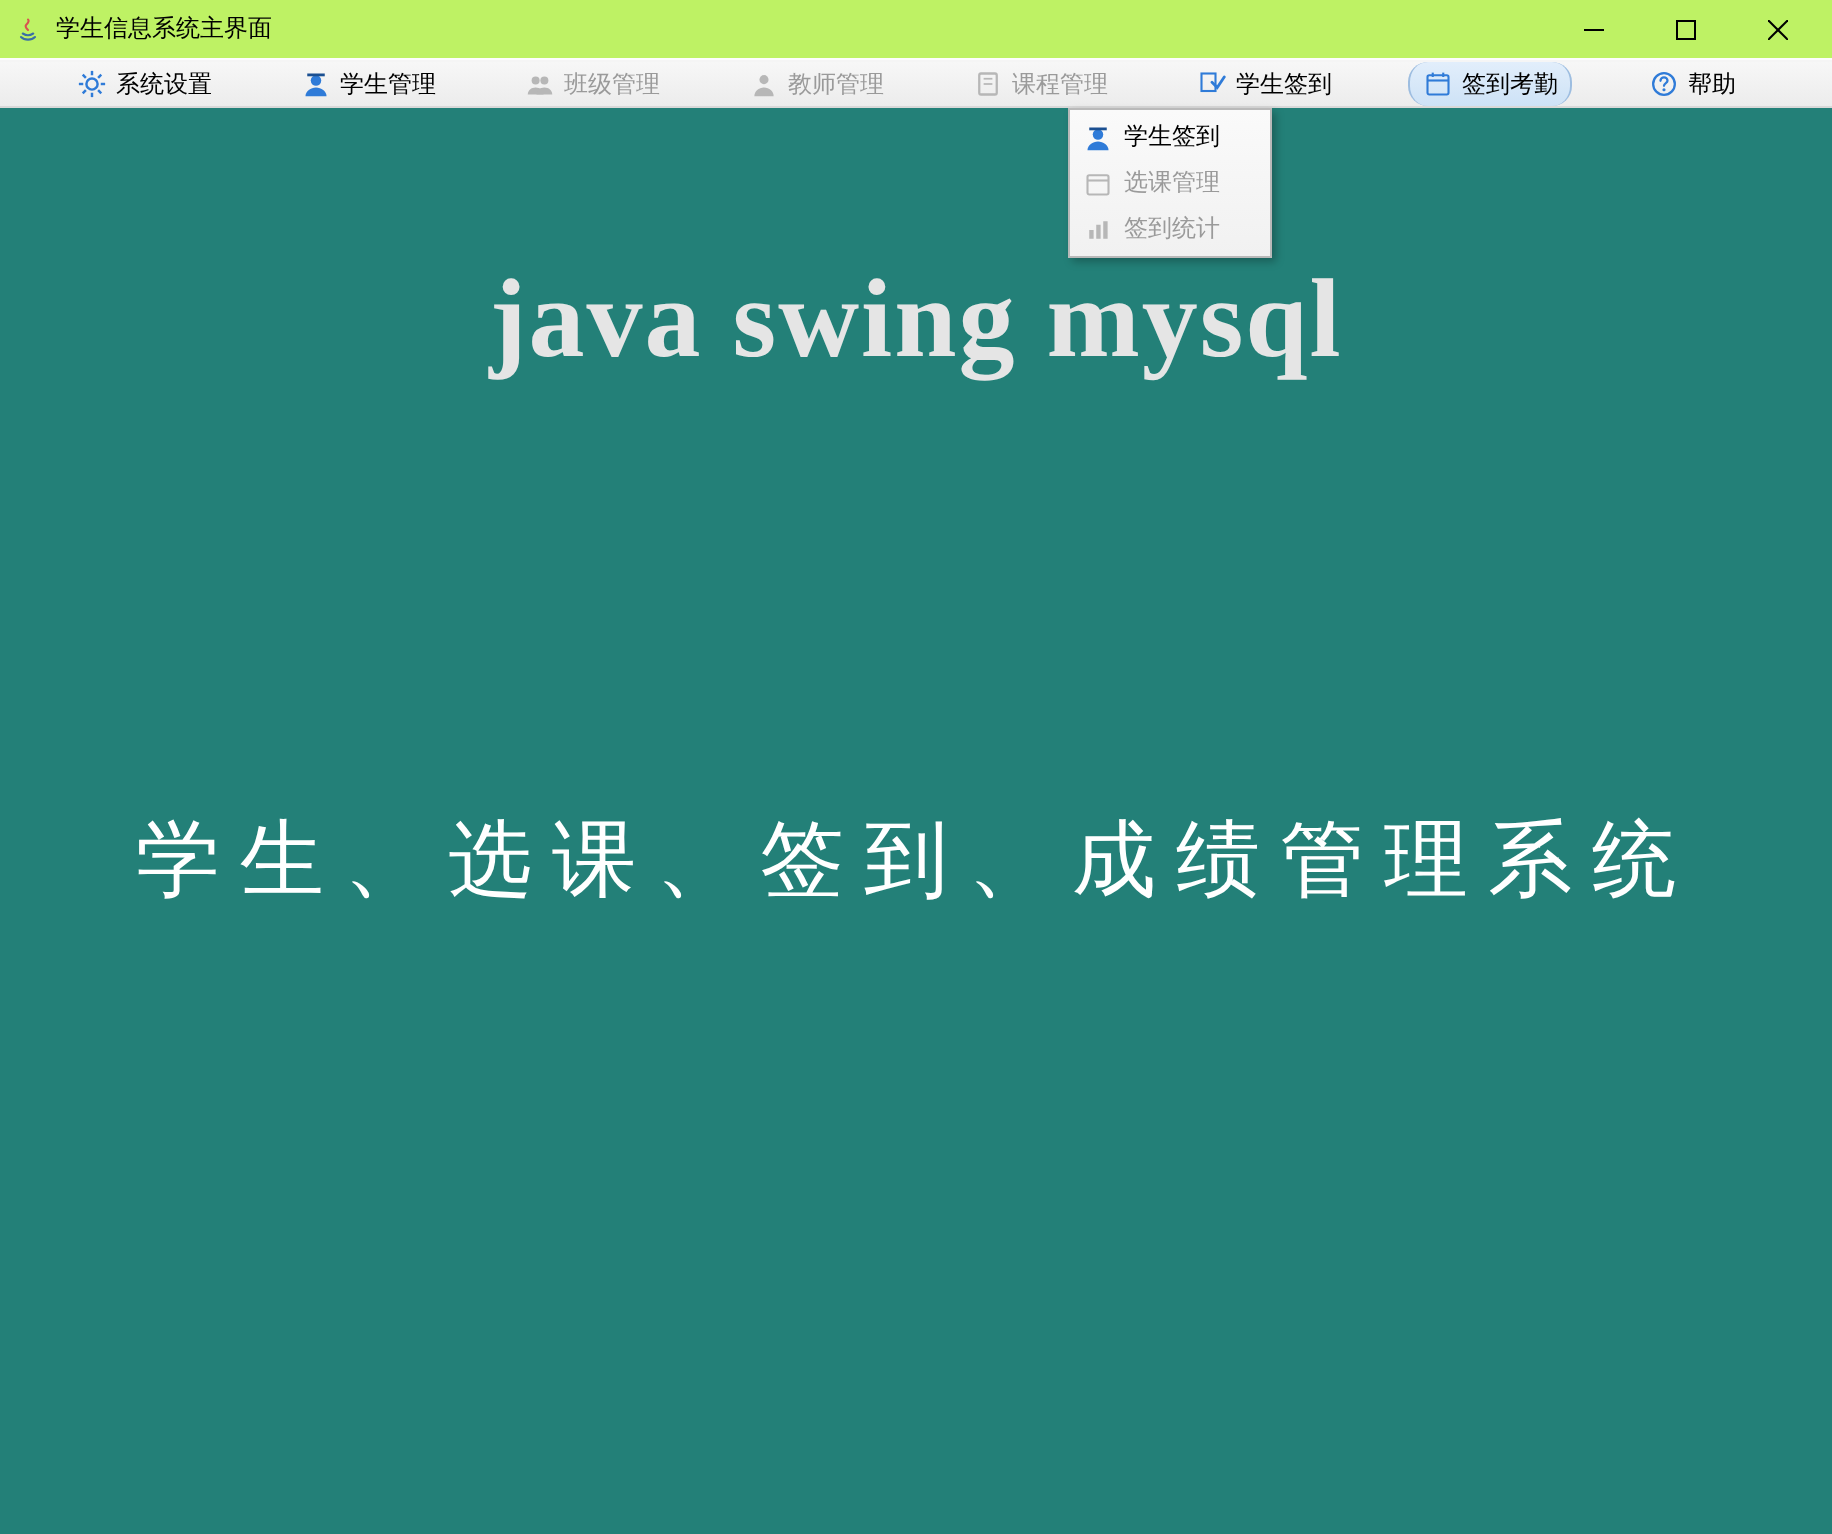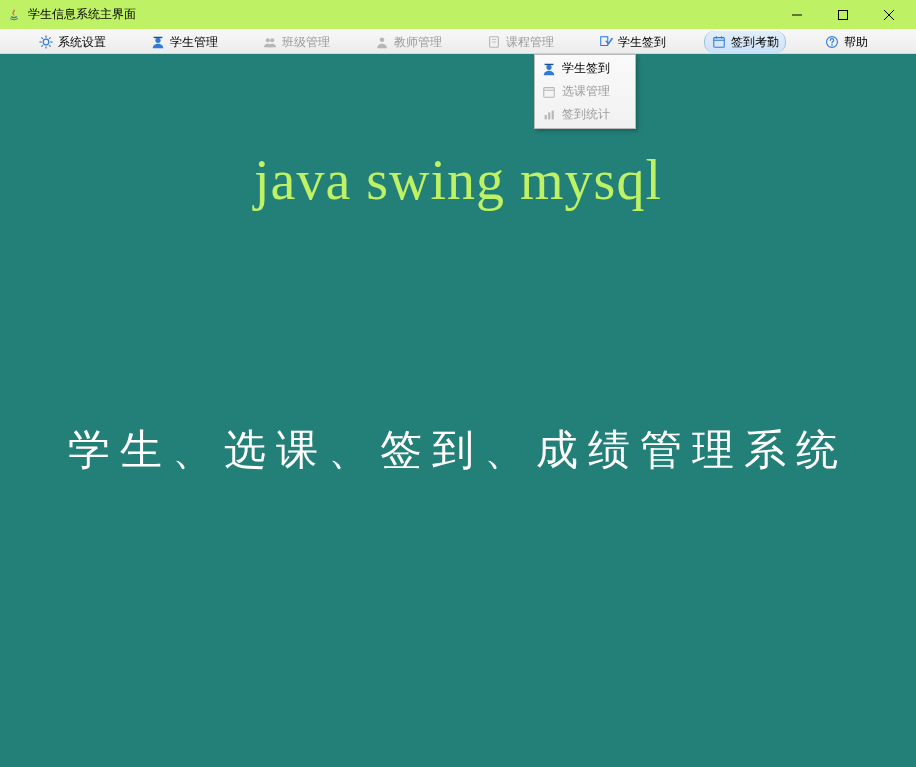--- a/index.html
+++ b/index.html
@@ -78,25 +78,25 @@
     background: #238078;
   }
   .content-inner {
     position: absolute;
     top: 0; left: 0; right: 0; bottom: 0;
     display: flex;
     flex-direction: column;
     align-items: center;
   }
   .headline1 {
-    color: #bef264;
+    color: #e5e5e5;
     font-size: 56px;
     font-family: "Segoe Script", "Comic Sans MS", cursive;
-    font-weight: 400;
-    margin-top: 94px;
+    font-weight: 700;
+    margin-top: 74px;
     letter-spacing: 1px;
   }
   .headline2 {
     color: #ffffff;
     font-size: 42px;
     font-family: Liberation Mono, monospace;
     margin-top: 210px;
     letter-spacing: 10px;
   }
 

